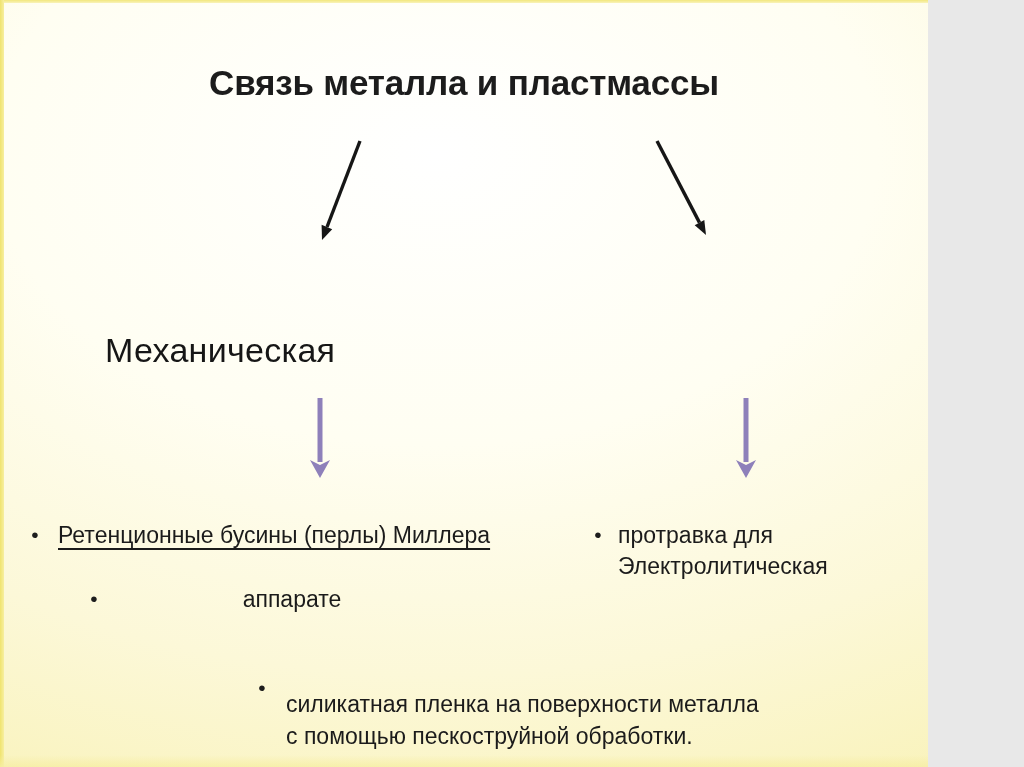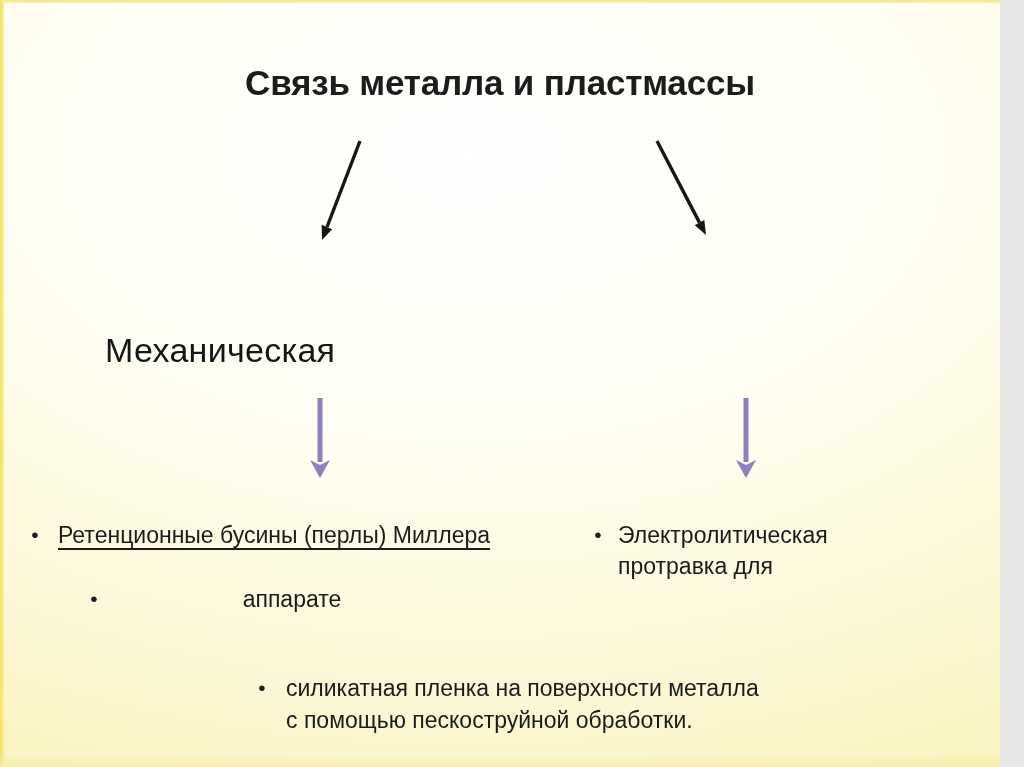--- a/index.html
+++ b/index.html
@@ -1,18 +1,18 @@
 <!DOCTYPE html>
 <html><head>
 <meta charset="utf-8">
 <style>
   html,body{margin:0;padding:0;background:#e8e8e8;}
   .slide{
     position:relative;
-    width:1000px;height:767px;
+    width:928px;height:767px;
     overflow:hidden;
     font-family:"Liberation Sans","DejaVu Sans",sans-serif;
     color:#1d1d1d;
     background:
       radial-gradient(ellipse 125% 100% at 47% 20%,
         #ffffff 0%, #fffef2 38%, #fcf8d8 68%, #f8f1b2 100%);
   }
   .edge-left{
     position:absolute;left:0;top:0;bottom:0;width:4px;
     background:linear-gradient(to right,#efe36e,#f7efa0);
@@ -53,21 +53,21 @@
     text-decoration-thickness:2px;
     text-underline-offset:5px;
   }
   .row-mech-sub{left:72px;top:584px;}
   .row-mech-sub .marker{width:44px;}
   .row-mech-sub .body-text{width:352px;text-align:center;}
   .row-chem{left:578px;top:520px;}
   .row-chem .marker{width:40px;}
   .row-shared{left:238px;top:672px;}
   .row-shared .marker{width:48px;line-height:32px;}
-  .row-shared .body-text{line-height:32px;}
+  .row-shared .body-text{line-height:32px;margin-top:16px;}
 </style>
 </head>
 <body>
 
 <div class="slide">
 
   <div class="edge-top"></div>
   <div class="edge-left"></div>
   <div class="edge-bottom"></div>
 
@@ -106,22 +106,22 @@
   <div class="row row-mech-sub">
     <span class="marker">•</span>
     <div class="body-text">
       <div>аппарате</div>
     </div>
   </div>
 
   <div class="row row-chem">
     <span class="marker">•</span>
     <div class="body-text">
+      <div>протравка для</div>
       <div>Электролитическая</div>
-      <div>протравка для</div>
     </div>
   </div>
 
   <div class="row row-shared">
     <span class="marker">•</span>
     <div class="body-text">
       <div>силикатная пленка на поверхности металла</div>
       <div>с помощью пескоструйной обработки.</div>
     </div>
   </div>

